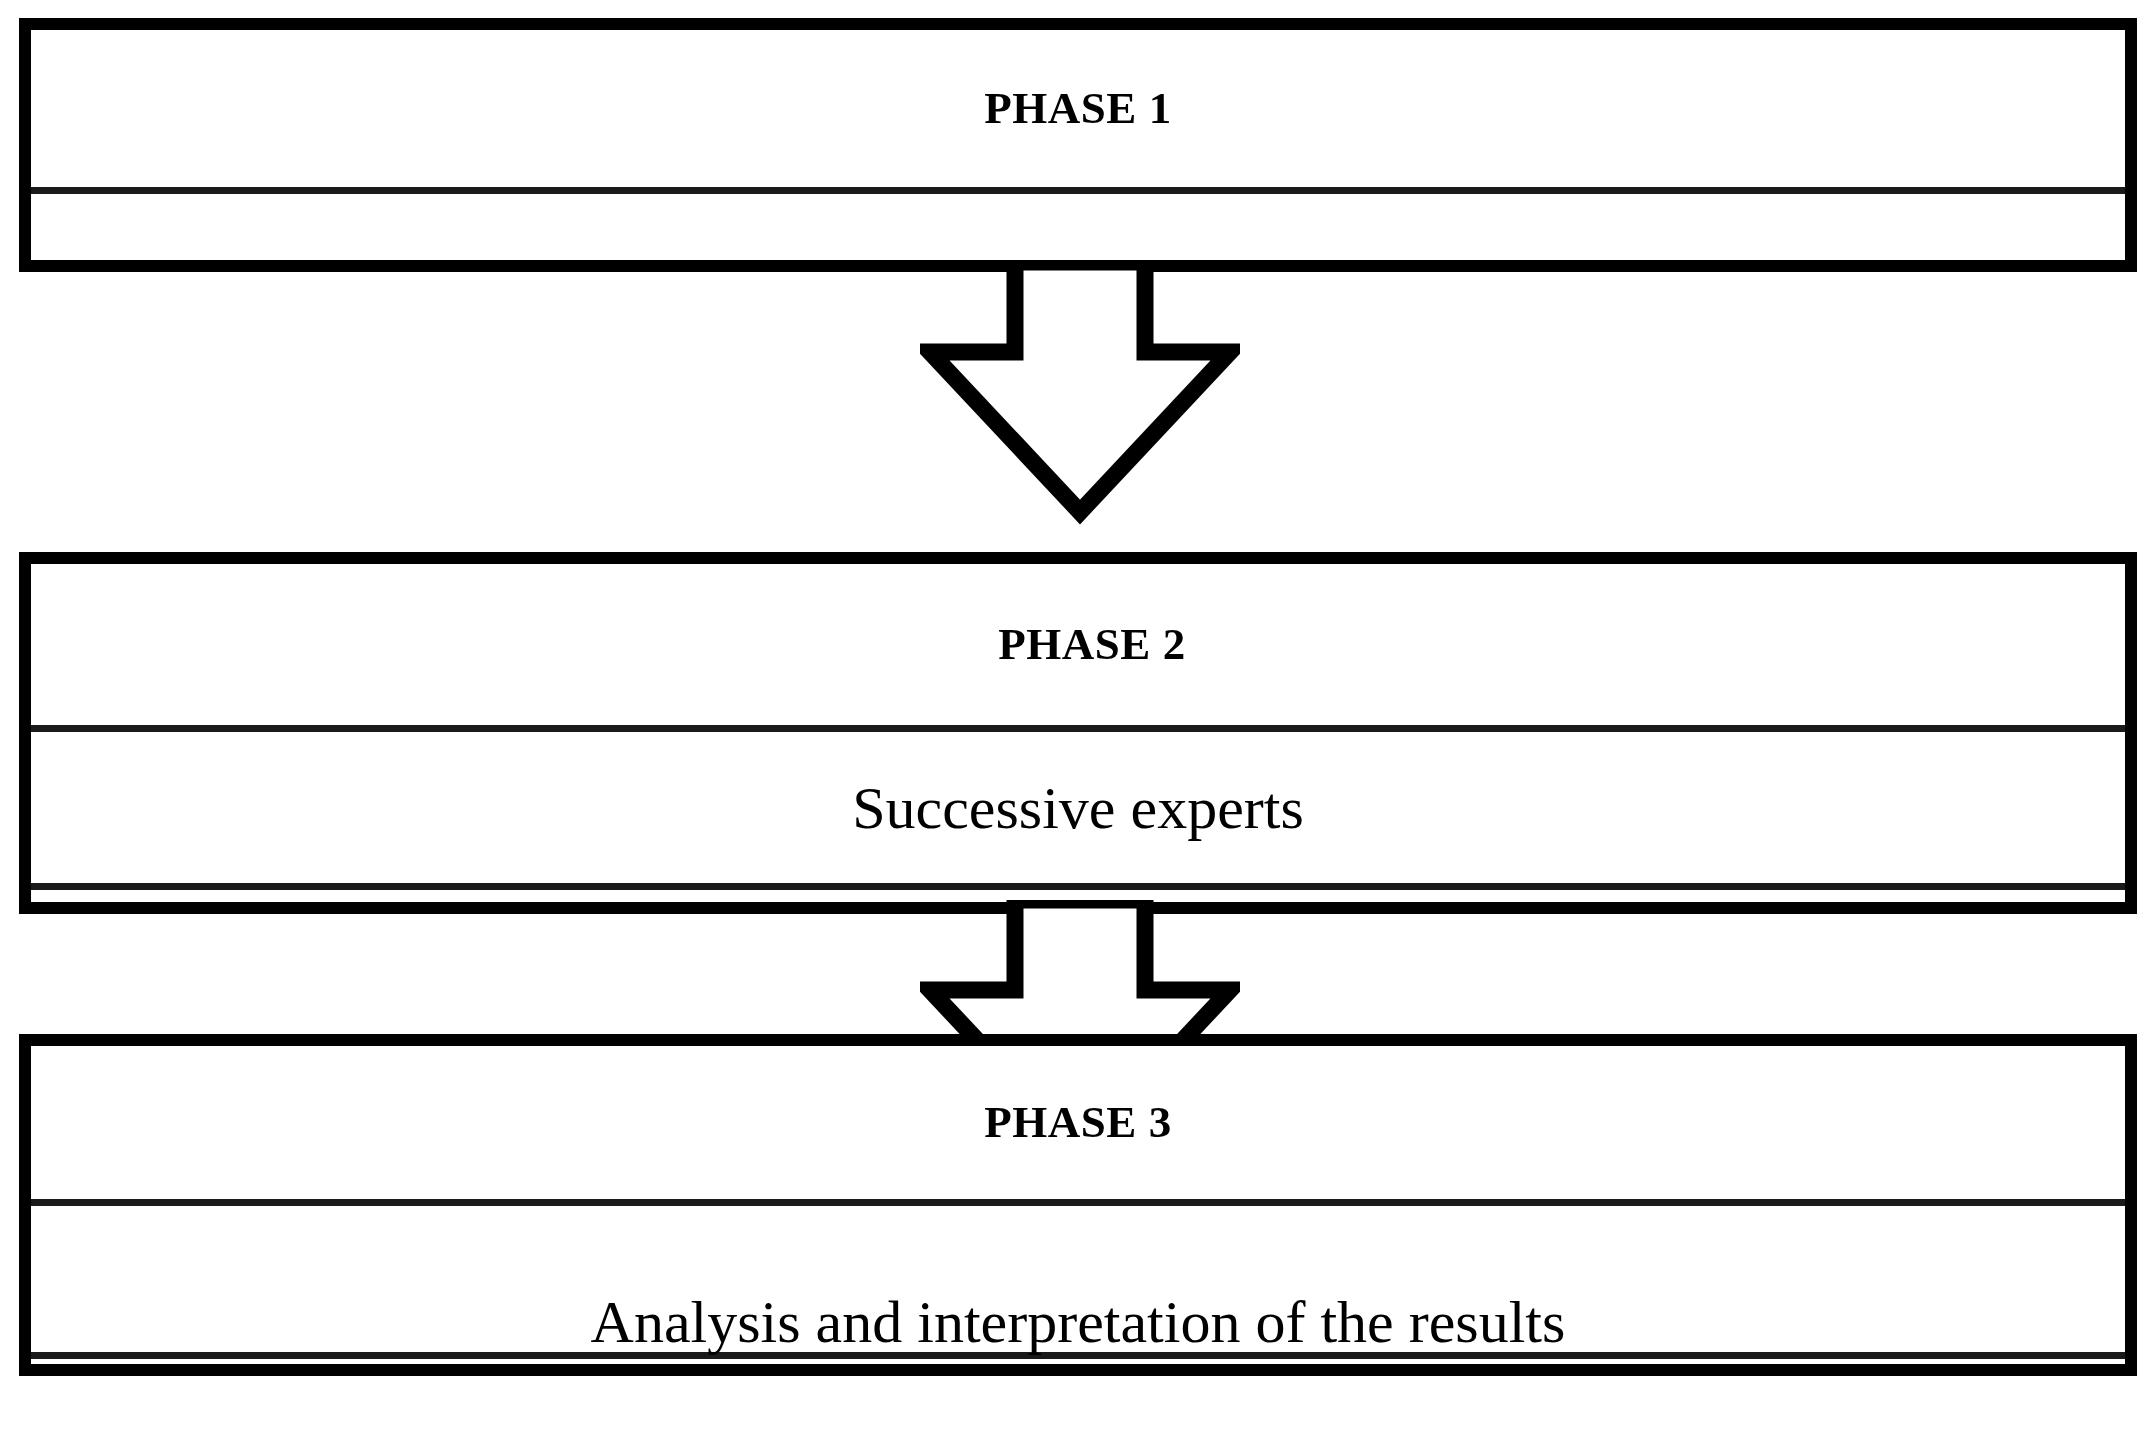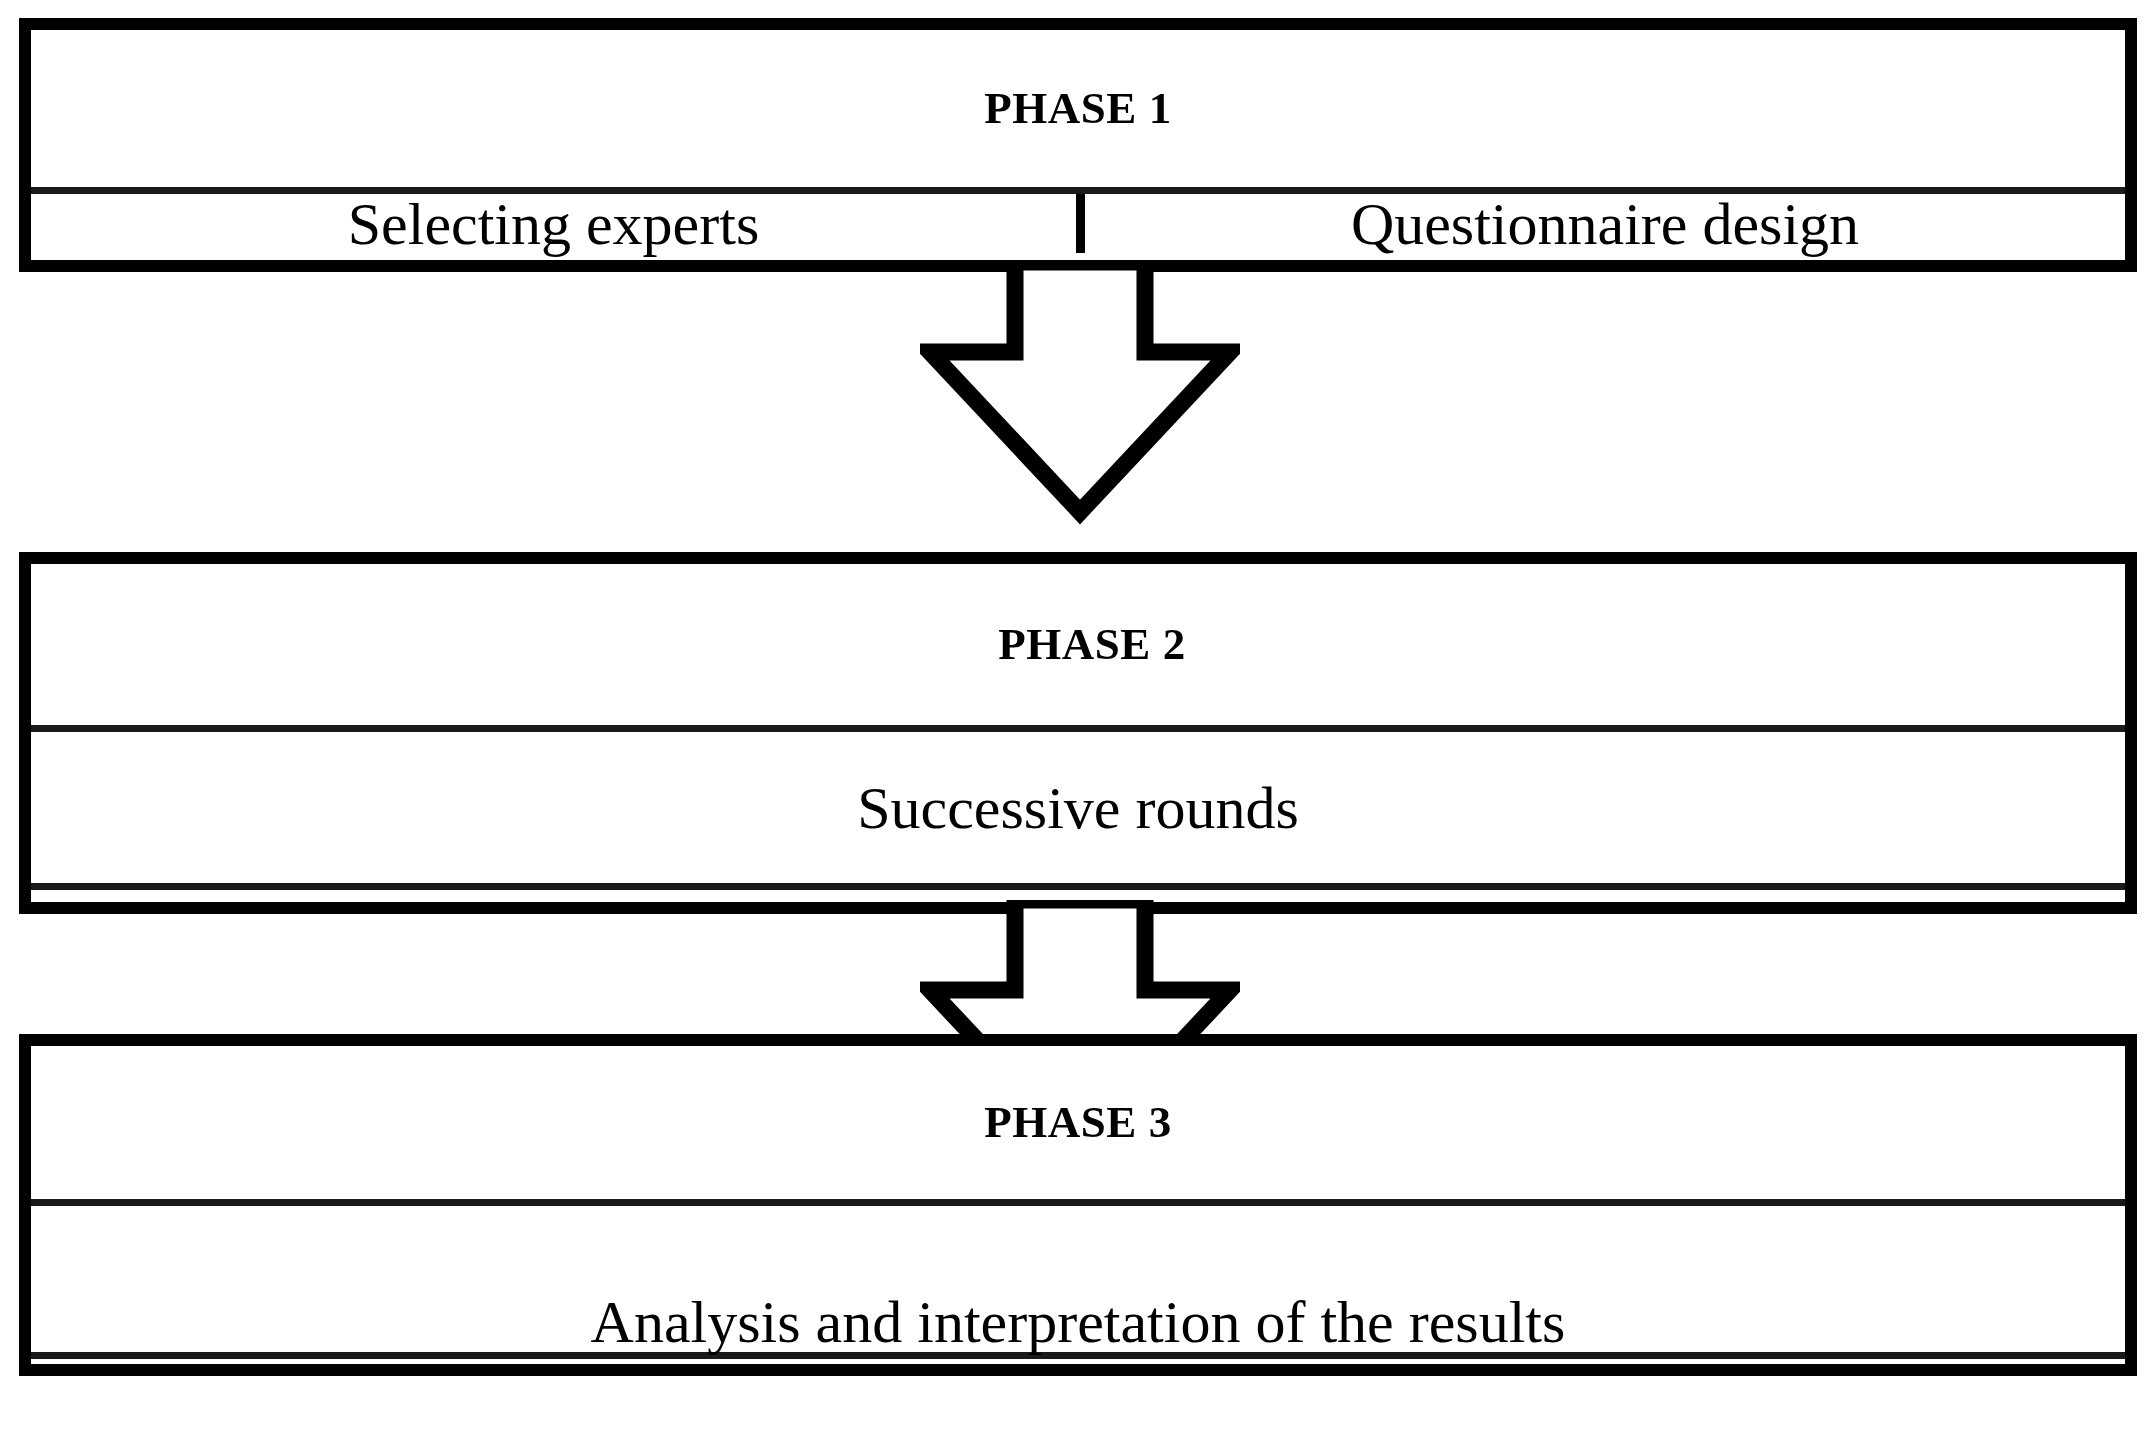--- a/index.html
+++ b/index.html
@@ -117,40 +117,32 @@
 </style>
 </head>
 <body>
 
 <div id="stage">
 
   <div class="phase-box" id="phase1">
     <div class="phase-title-row">
       <span class="phase-title">PHASE 1</span>
     </div>
-    <div class="split-row">
-      <div class="split-cell left">
-        <span class="phase-label">Selecting experts</span>
-      </div>
-      <div class="split-cell right">
-        <span class="phase-label">Questionnaire design</span>
-      </div>
-    </div>
   </div>
 
   <svg class="arrow" id="arrow1" viewBox="0 0 320 310">
     <polygon points="95,0 225,0 225,90 310,90 160,250 10,90 95,90" fill="#ffffff" stroke="#000000" stroke-width="17" stroke-linejoin="miter"></polygon>
   </svg>
 
   <div class="phase-box" id="phase2">
     <div class="phase-title-row">
       <span class="phase-title">PHASE 2</span>
     </div>
     <div class="phase-content-row">
-      <span class="phase-label">Successive rounds</span>
+      <span class="phase-label">Successive experts</span>
     </div>
     <div class="inner-bottom-rule"></div>
     <div class="inner-bottom-gap"></div>
   </div>
 
   <svg class="arrow" id="arrow2" viewBox="0 0 320 310">
     <polygon points="95,0 225,0 225,90 310,90 160,250 10,90 95,90" fill="#ffffff" stroke="#000000" stroke-width="17" stroke-linejoin="miter"></polygon>
   </svg>
 
   <div class="phase-box" id="phase3">

